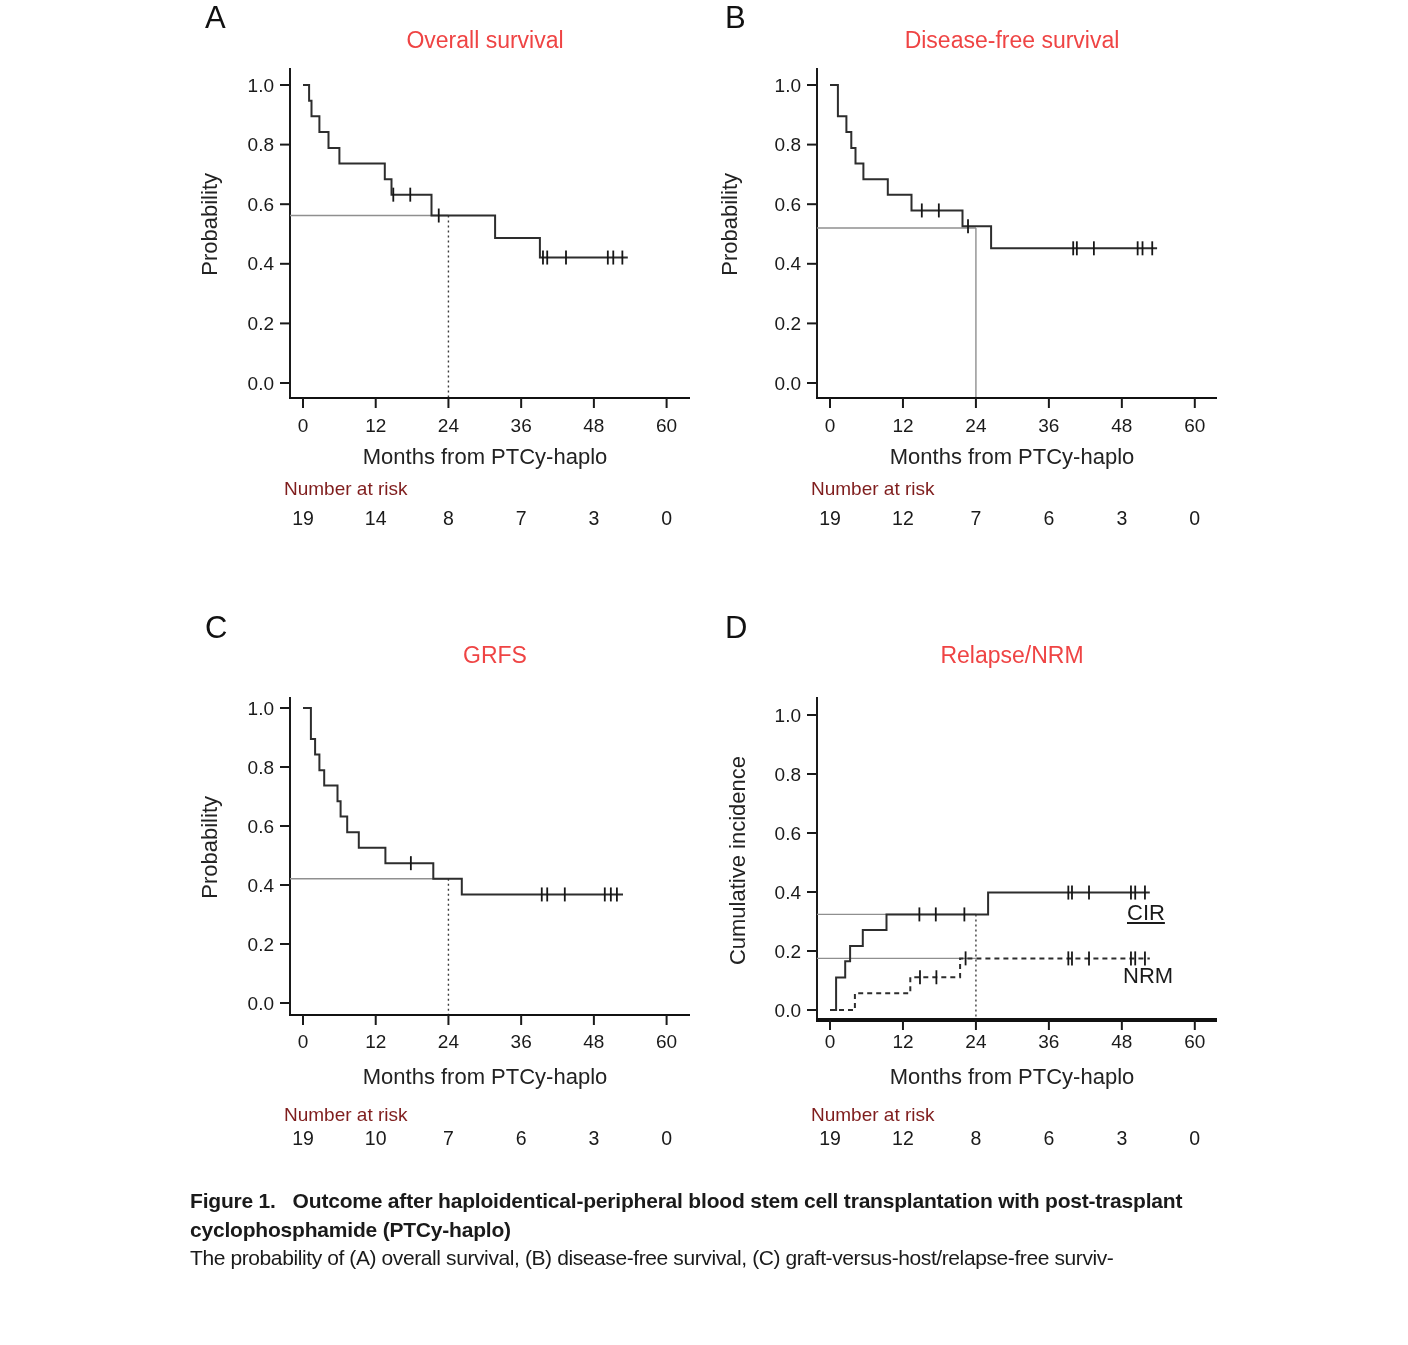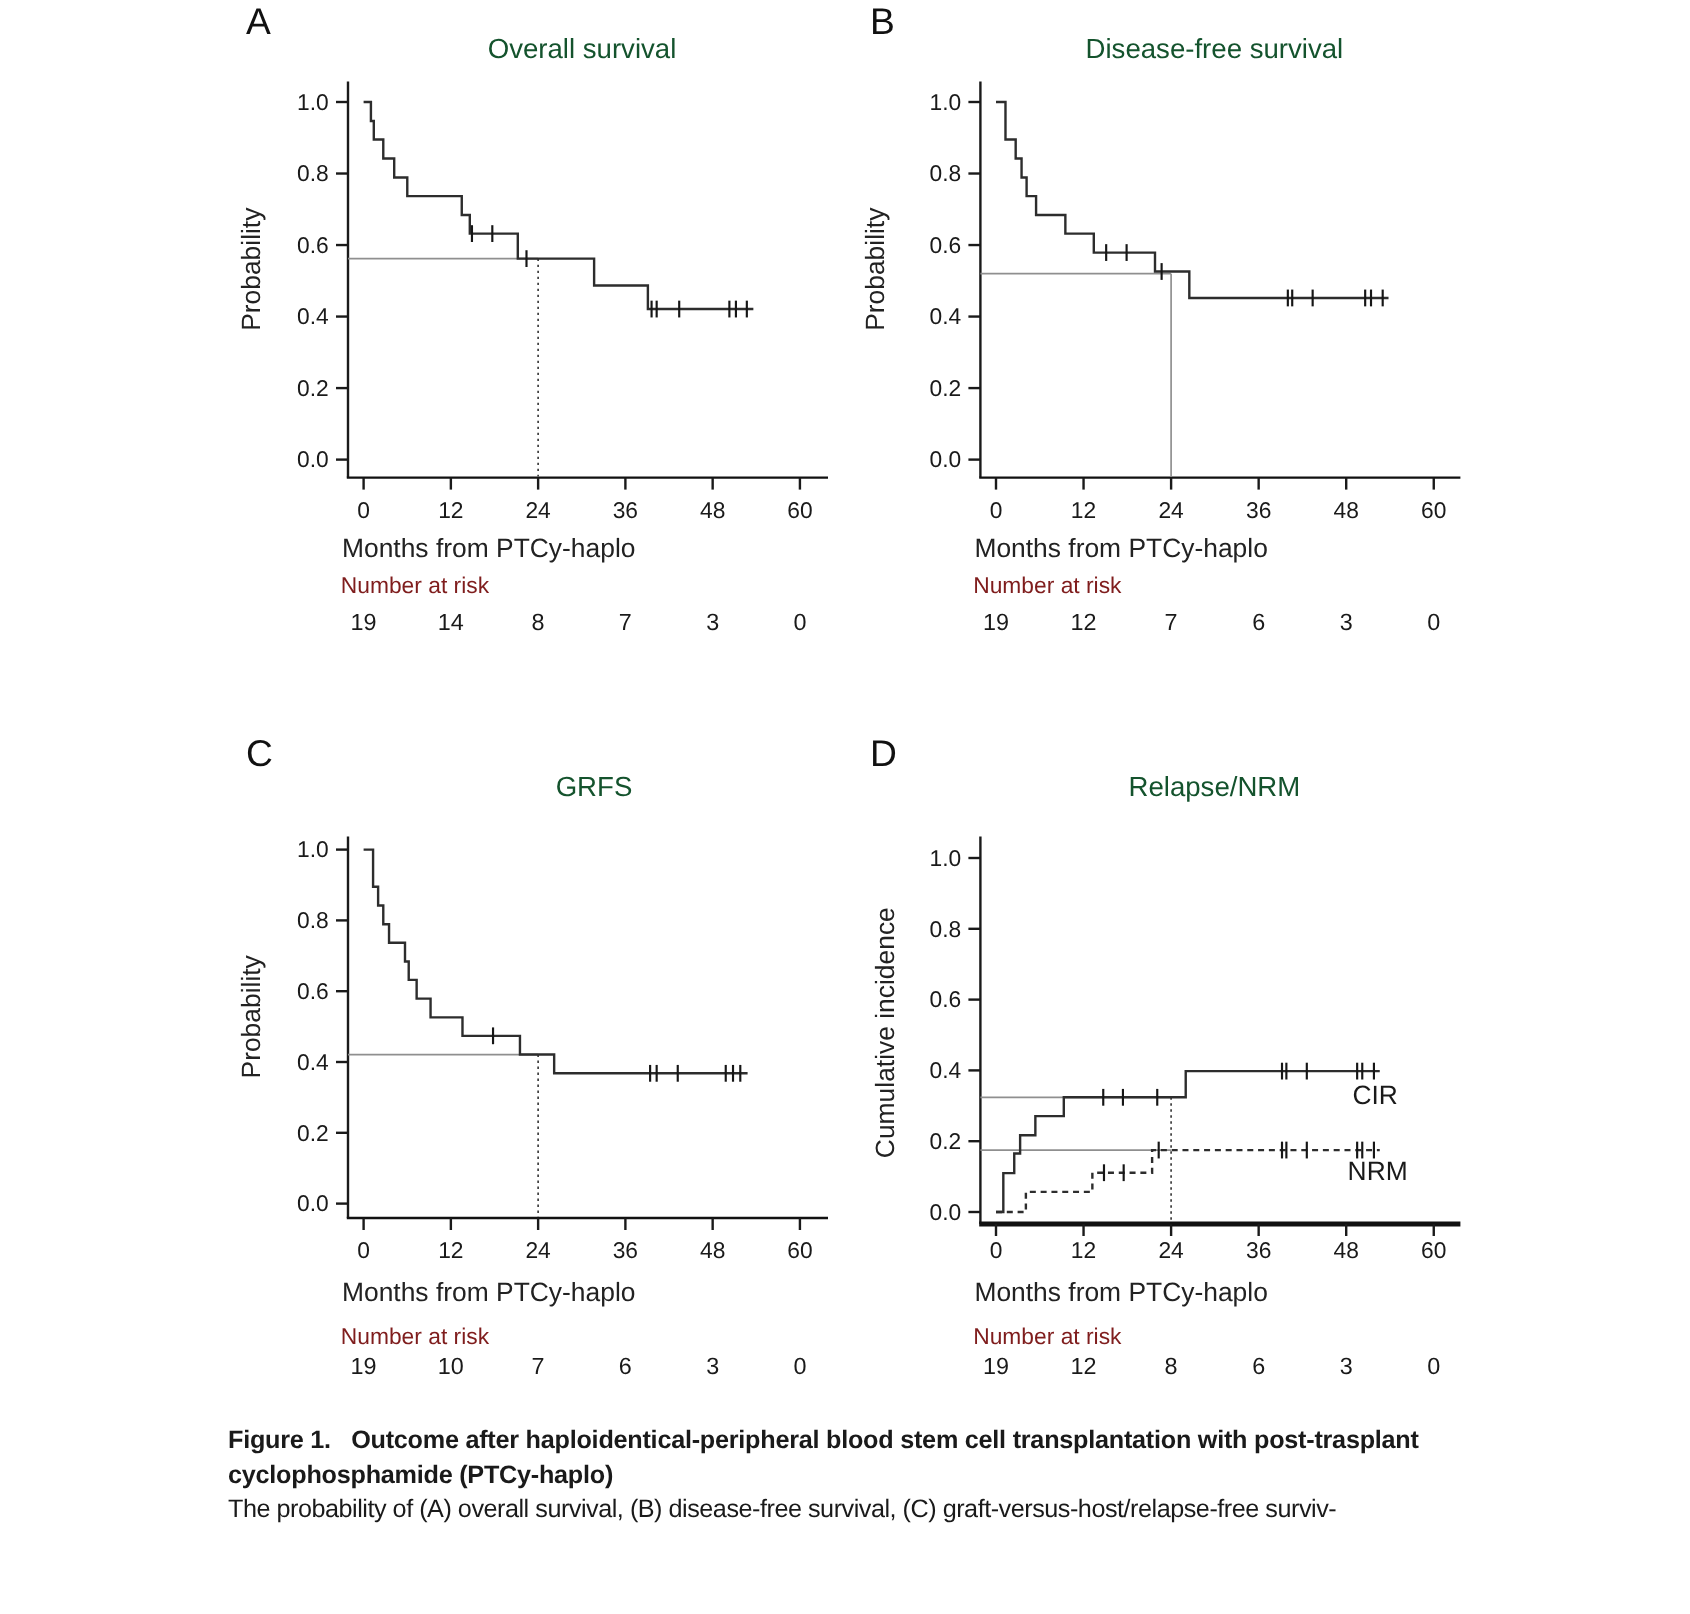--- a/index.html
+++ b/index.html
@@ -1,23 +1,23 @@
 <!DOCTYPE html>
 <html><head>
 <meta charset="utf-8">
 <style>
   html,body{margin:0;padding:0;background:#ffffff;}
   #page{position:relative;width:1408px;height:1345px;background:#ffffff;
         font-family:"Liberation Sans", sans-serif;color:#1a1a1a;overflow:hidden;}
   .panel{position:absolute;width:530px;height:580px;}
   .panel-letter{position:absolute;font-size:31px;color:#111;}
-  .panel-title{position:absolute;width:400px;text-align:center;font-size:23px;color:#14532d;}
+  .panel-title{position:absolute;width:400px;text-align:center;font-size:23px;color:#ef4444;}
   .ylab{position:absolute;writing-mode:vertical-rl;transform:rotate(180deg);
         font-size:22px;color:#222;white-space:pre;}
-  .xlab{position:absolute;width:400px;text-align:left;font-size:22px;color:#222;}
+  .xlab{position:absolute;width:400px;text-align:center;font-size:22px;color:#222;}
   .risklab{position:absolute;font-size:19px;color:#7f1d1d;}
   .series-label{position:absolute;font-size:22px;color:#1a1a1a;line-height:24px;}
   svg.plot{position:absolute;left:0;top:0;width:530px;height:580px;}
   svg .tick{font-family:"Liberation Sans",sans-serif;font-size:19px;fill:#1a1a1a;}
   svg .risk{font-family:"Liberation Sans",sans-serif;font-size:19.5px;fill:#1a1a1a;}
   .caption{position:absolute;left:190px;top:1186px;width:1100px;}
   .cap-bold{font-weight:bold;font-size:21px;line-height:29px;white-space:pre;letter-spacing:-0.2px;}
   .cap-body{font-size:21px;line-height:28px;white-space:pre;letter-spacing:-0.4px;}
 </style>
 </head>
@@ -239,21 +239,21 @@
         <line x1="219.984" y1="370.255" x2="219.984" y2="384.255" stroke="#161616" stroke-width="1.8"></line>
         <line x1="236.4" y1="370.255" x2="236.4" y2="384.255" stroke="#161616" stroke-width="1.8"></line>
         <line x1="265.584" y1="351.375" x2="265.584" y2="365.375" stroke="#161616" stroke-width="1.8"></line>
         <line x1="368.336" y1="351.375" x2="368.336" y2="365.375" stroke="#161616" stroke-width="1.8"></line>
         <line x1="371.984" y1="351.375" x2="371.984" y2="365.375" stroke="#161616" stroke-width="1.8"></line>
         <line x1="389.00800000000004" y1="351.375" x2="389.00800000000004" y2="365.375" stroke="#161616" stroke-width="1.8"></line>
         <line x1="430.96" y1="351.375" x2="430.96" y2="365.375" stroke="#161616" stroke-width="1.8"></line>
         <line x1="435.216" y1="351.375" x2="435.216" y2="365.375" stroke="#161616" stroke-width="1.8"></line>
         <line x1="444.94399999999996" y1="351.375" x2="444.94399999999996" y2="365.375" stroke="#161616" stroke-width="1.8"></line>
       </svg>
-    <div class="series-label" style="left:427px;top:301px;">CIR</div>
+    <div class="series-label" style="left:427px;top:301px;text-decoration:underline;">CIR</div>
     <div class="series-label" style="left:423px;top:364px;">NRM</div>
     <div class="xlab" style="left:112px;top:464px;">Months from PTCy-haplo</div>
     <div class="risklab" style="left:111px;top:504px;">Number at risk</div>
   </div>
 
   <div class="caption">
     <div class="cap-bold">Figure 1.   Outcome after haploidentical-peripheral blood stem cell transplantation with post-trasplant</div>
     <div class="cap-bold">cyclophosphamide (PTCy-haplo)</div>
     <div class="cap-body">The probability of (A) overall survival, (B) disease-free survival, (C) graft-versus-host/relapse-free surviv-</div>
   </div>

